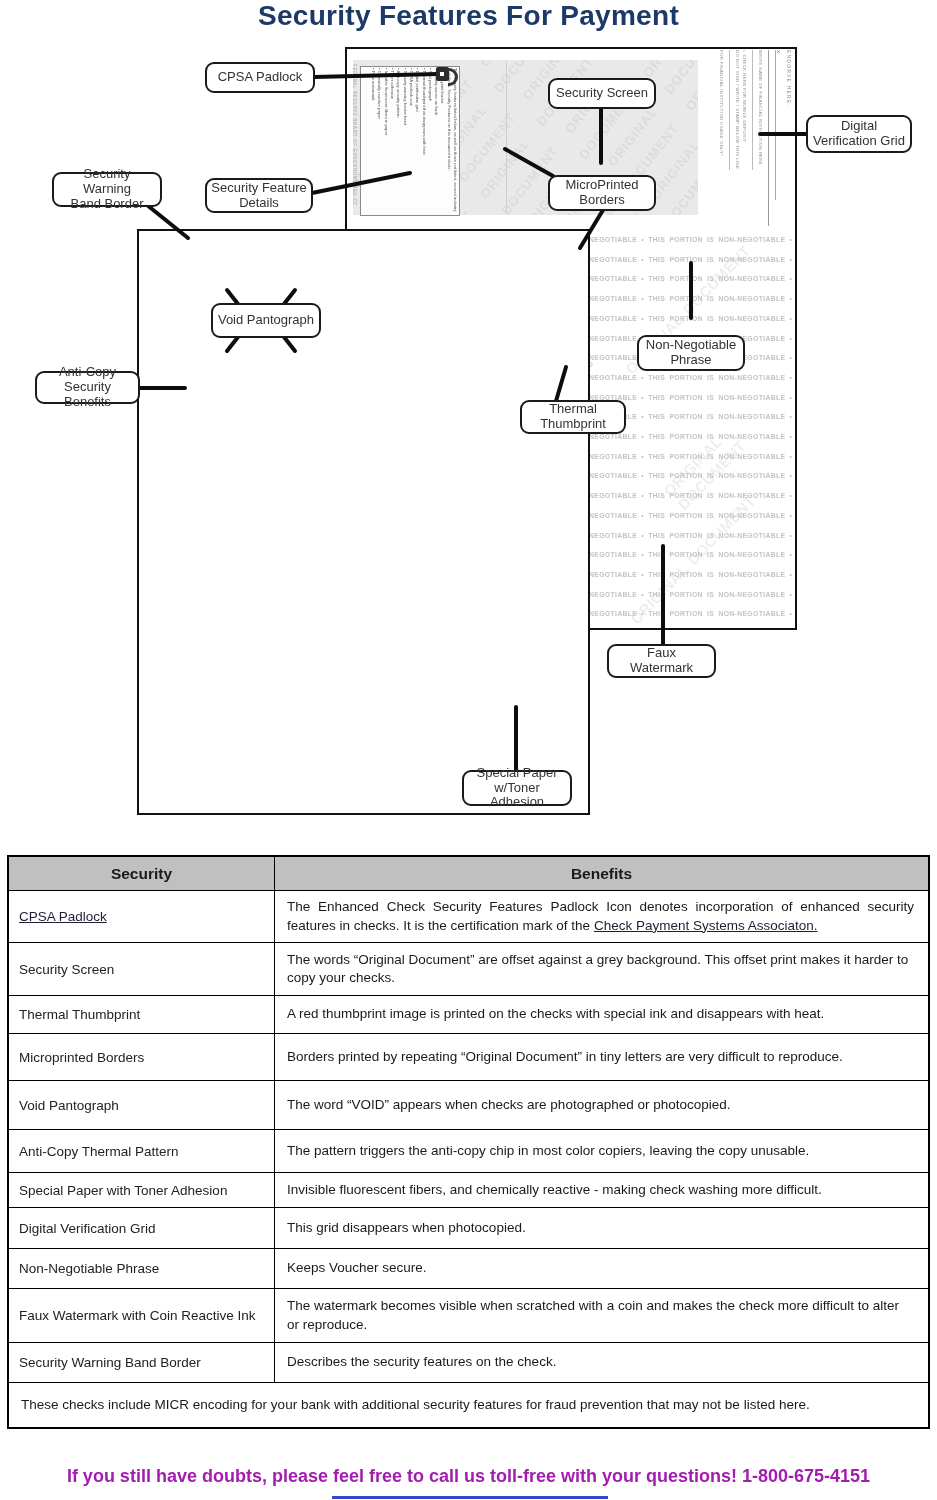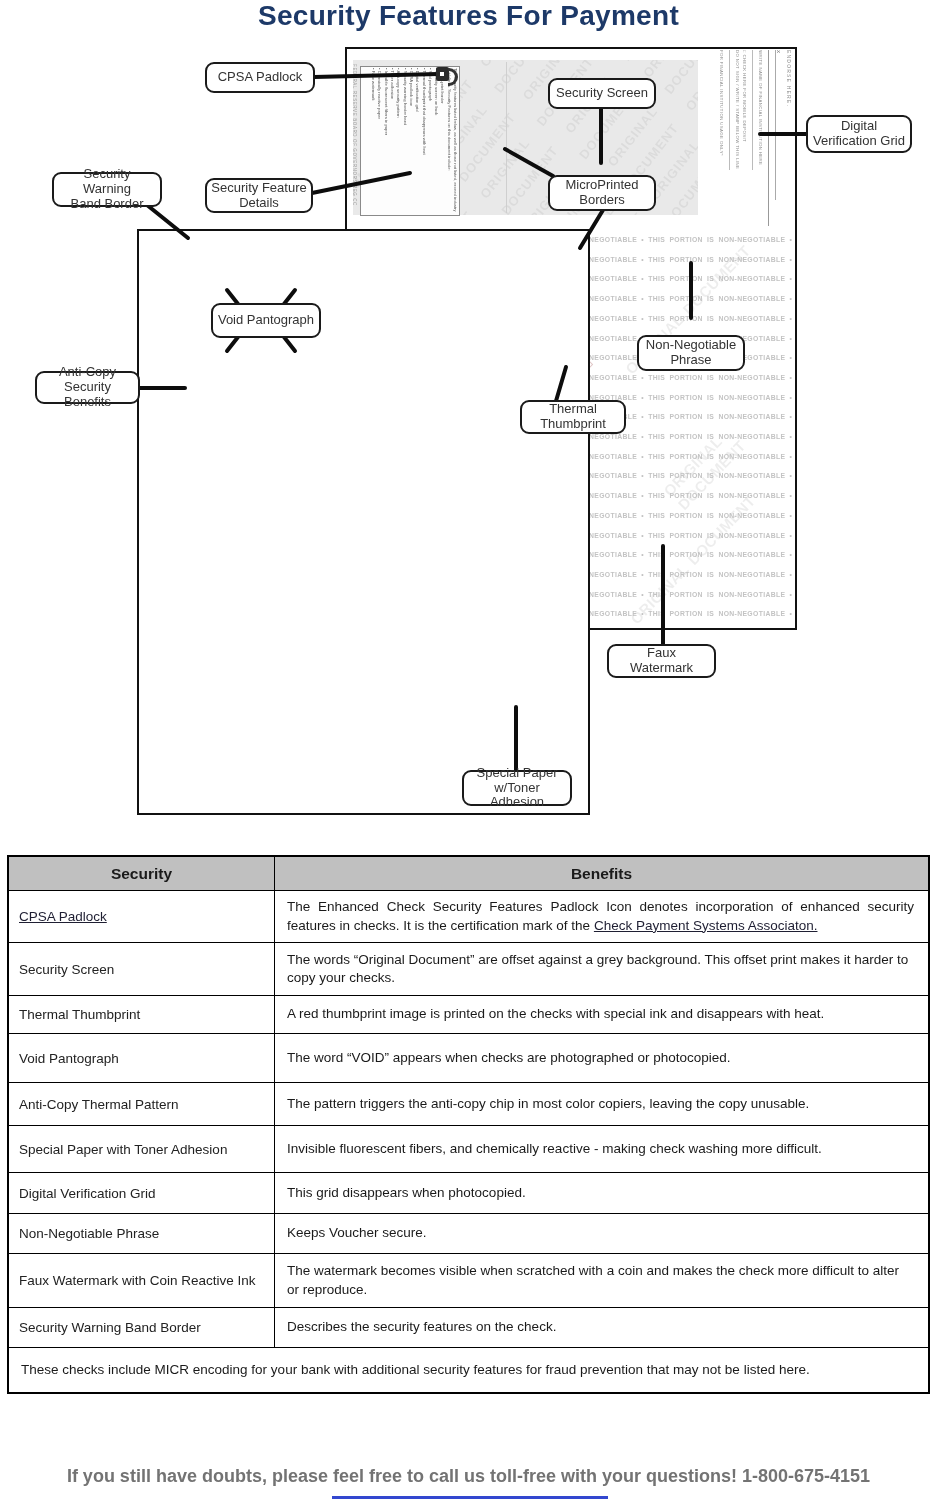--- a/index.html
+++ b/index.html
@@ -83,25 +83,25 @@
   
   .feat-table{position:absolute;left:7px;top:855px;width:923px;border-collapse:collapse;
               border:2px solid #000;table-layout:fixed;}
   .feat-table th,.feat-table td{border:1px solid #000;font-weight:normal;}
   .feat-table th{background:#c0c0c0;font-size:15.5px;font-weight:600;color:#1a1a1a;height:31px;}
   .fcell{width:263px;padding:2px 6px 2px 10px;font-size:13.5px;color:#222;}
   .bcell{padding:2px 14px 2px 12px;font-size:13.5px;color:#1a1a1a;line-height:1.35;}
   .justify{text-align:justify;}
   .tlink{text-decoration:underline;color:#1f1f33;cursor:pointer;}
   tr.r0{height:52px;} tr.r1{height:53px;} tr.r2{height:38px;} tr.r3{height:47px;}
-  tr.r4{height:49px;} tr.r5{height:43px;} tr.r6{height:47px;} tr.r7{height:41px;}
+  tr.r4{height:49px;} tr.r5{height:43px;} tr.r6{height:35px;} tr.r7{height:41px;}
   tr.r8{height:40px;} tr.r9{height:54px;} tr.r10{height:40px;} tr.rfoot{height:45px;}
   
   .phone-line{position:absolute;left:0;top:1466px;width:100%;text-align:center;
-              font-size:18px;font-weight:bold;color:#737373;}
+              font-size:18px;font-weight:bold;color:#a21caf;}
   .footer-underline{position:absolute;left:332px;top:1496px;width:276px;height:2.5px;background:#3347cf;}
 </style>
 </head>
 <body>
 
 <div class="page">
 
   <div class="title">Security Features For Payment</div>
 
   <div class="diagram">
@@ -302,20 +302,24 @@
         <td class="bcell justify"><span>The Enhanced Check Security Features Padlock Icon denotes incorporation of enhanced security features in checks. It is the certification mark of the </span><span class="tlink">Check Payment Systems Associaton.</span></td>
       </tr>
       <tr class="r1">
         <td class="fcell">Security Screen</td>
         <td class="bcell">The words “Original Document” are offset against a grey background. This offset print makes it harder to copy your checks.</td>
       </tr>
       <tr class="r2">
         <td class="fcell">Thermal Thumbprint</td>
         <td class="bcell">A red thumbprint image is printed on the checks with special ink and disappears with heat.</td>
       </tr>
+      <tr class="r3">
+        <td class="fcell">Microprinted Borders</td>
+        <td class="bcell">Borders printed by repeating “Original Document” in tiny letters are very difficult to reproduce.</td>
+      </tr>
       <tr class="r4">
         <td class="fcell">Void Pantograph</td>
         <td class="bcell">The word “VOID” appears when checks are photographed or photocopied.</td>
       </tr>
       <tr class="r5">
         <td class="fcell">Anti-Copy Thermal Pattern</td>
         <td class="bcell">The pattern triggers the anti-copy chip in most color copiers, leaving the copy unusable.</td>
       </tr>
       <tr class="r6">
         <td class="fcell">Special Paper with Toner Adhesion</td>

